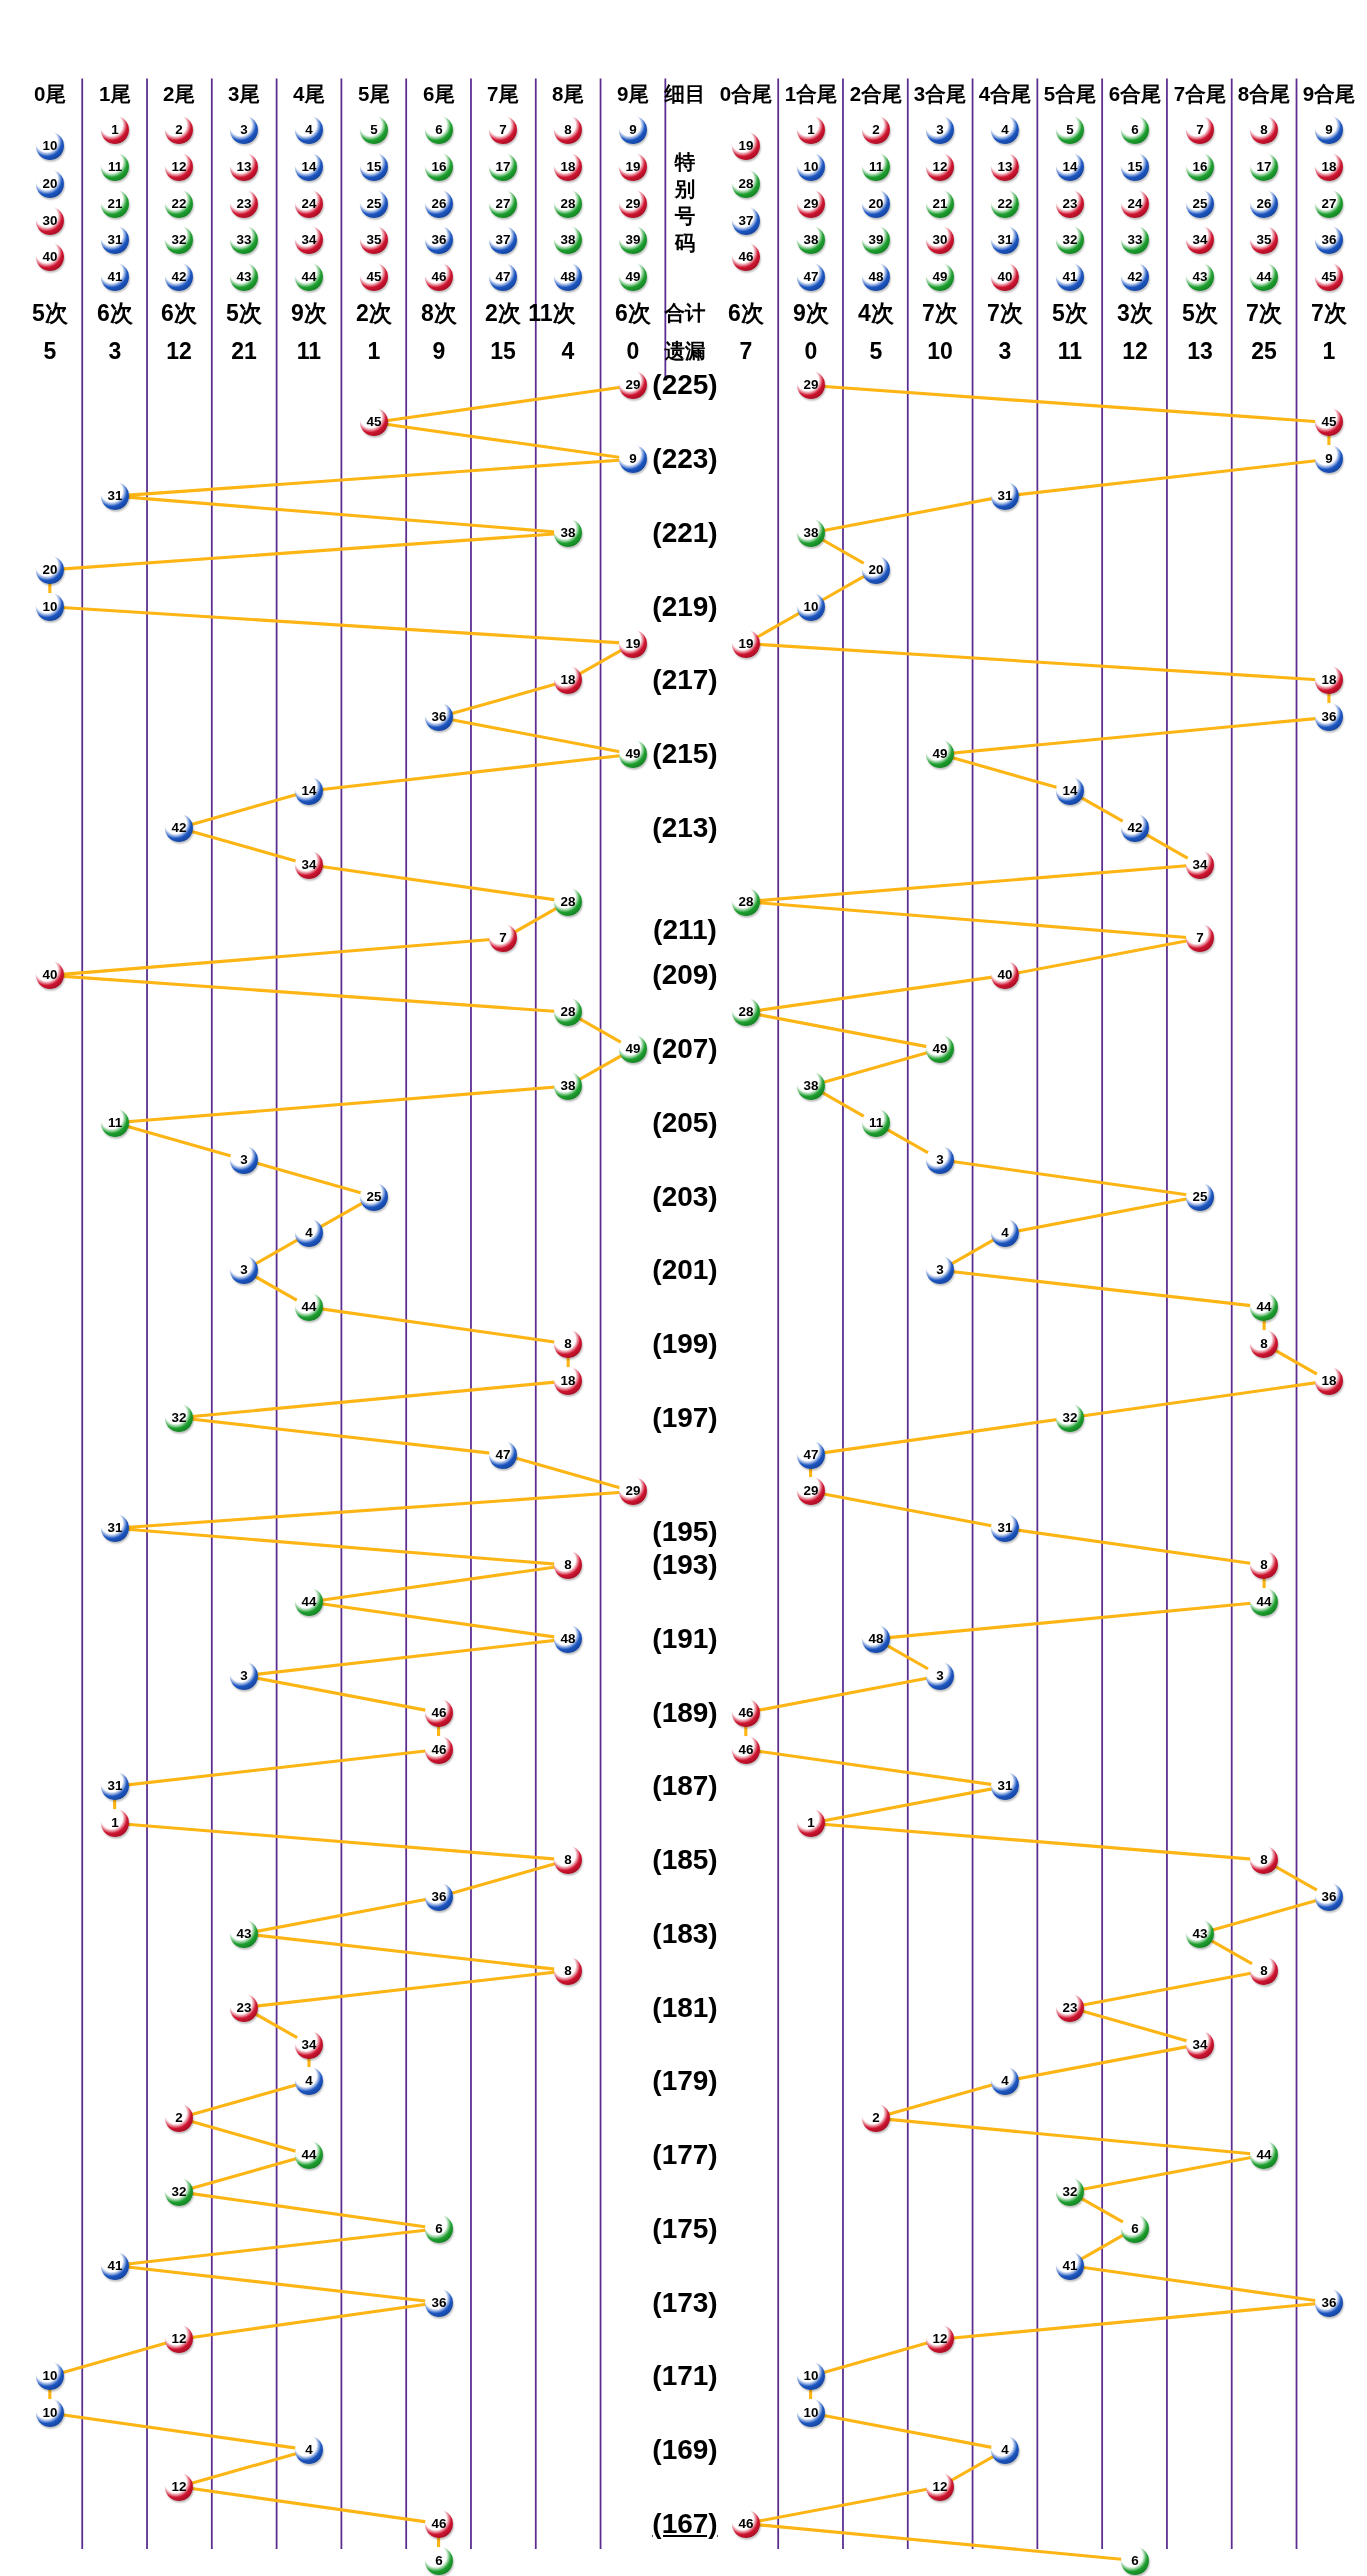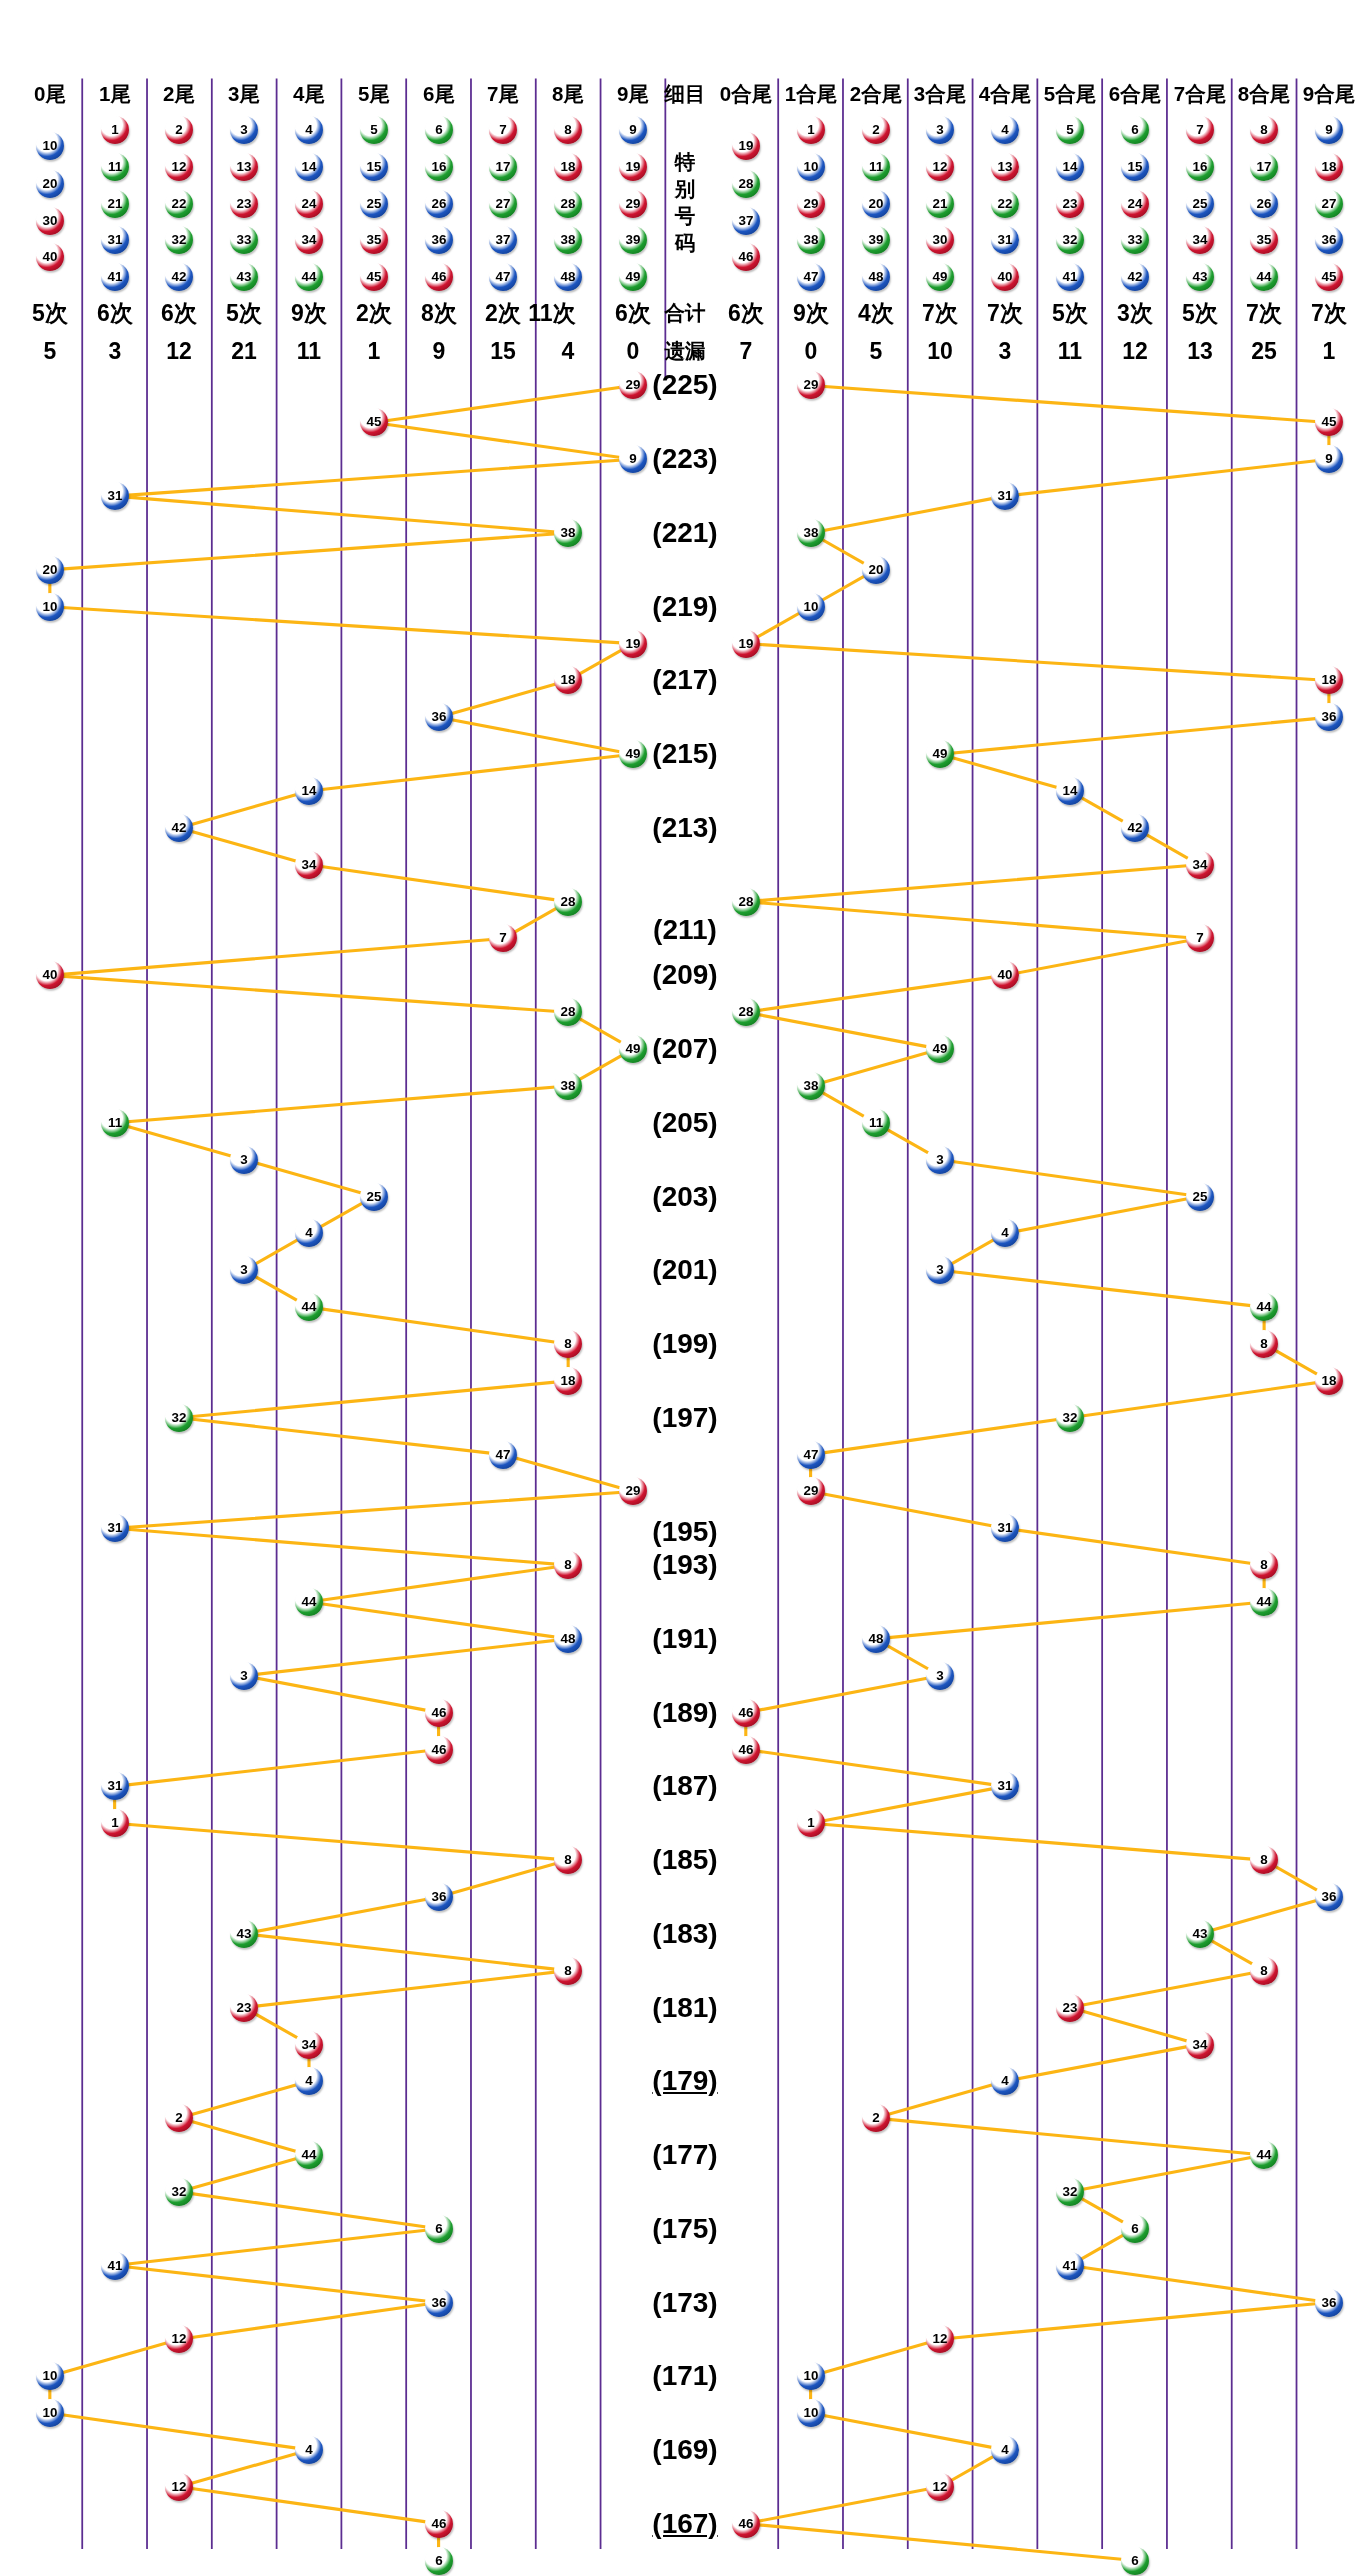--- a/index.html
+++ b/index.html
@@ -705,21 +705,21 @@
       </div>
       <div class="ball red" style="left: 1070px; top: 2008px;">
         <span>23</span>
       </div>
       <div class="ball red" style="left: 309px; top: 2045px;">
         <span>34</span>
       </div>
       <div class="ball red" style="left: 1200px; top: 2045px;">
         <span>34</span>
       </div>
-      <div class="period-label" style="left: 685px; top: 2081px; text-decoration: underline;">(179)</div>
+      <div class="period-label" style="left: 685px; top: 2081px;">(179)</div>
       <div class="ball blue" style="left: 309px; top: 2081px;">
         <span>4</span>
       </div>
       <div class="ball blue" style="left: 1005px; top: 2081px;">
         <span>4</span>
       </div>
       <div class="ball red" style="left: 179px; top: 2118px;">
         <span>2</span>
       </div>
       <div class="ball red" style="left: 876px; top: 2118px;">

